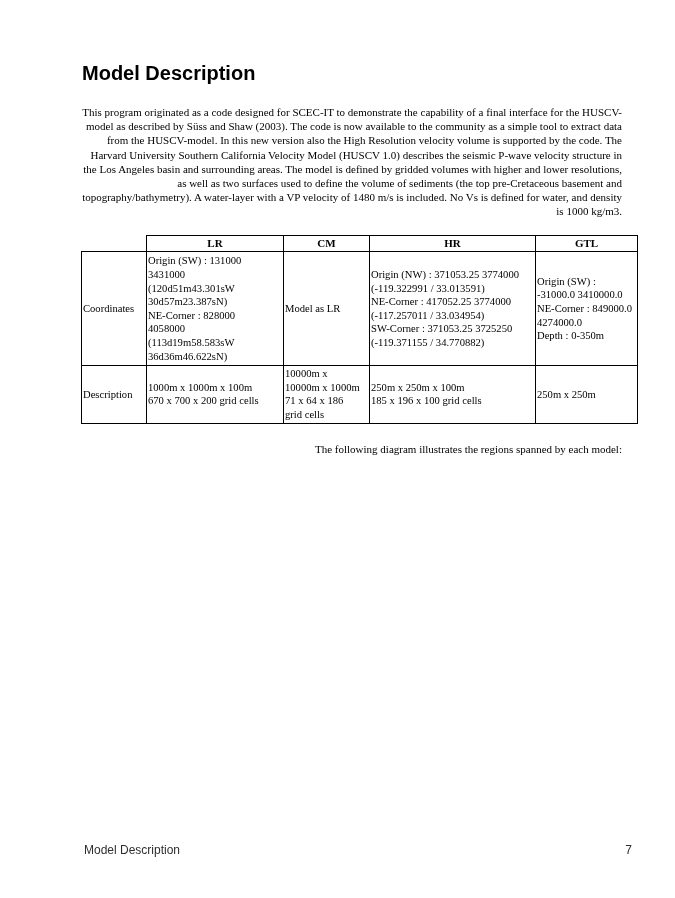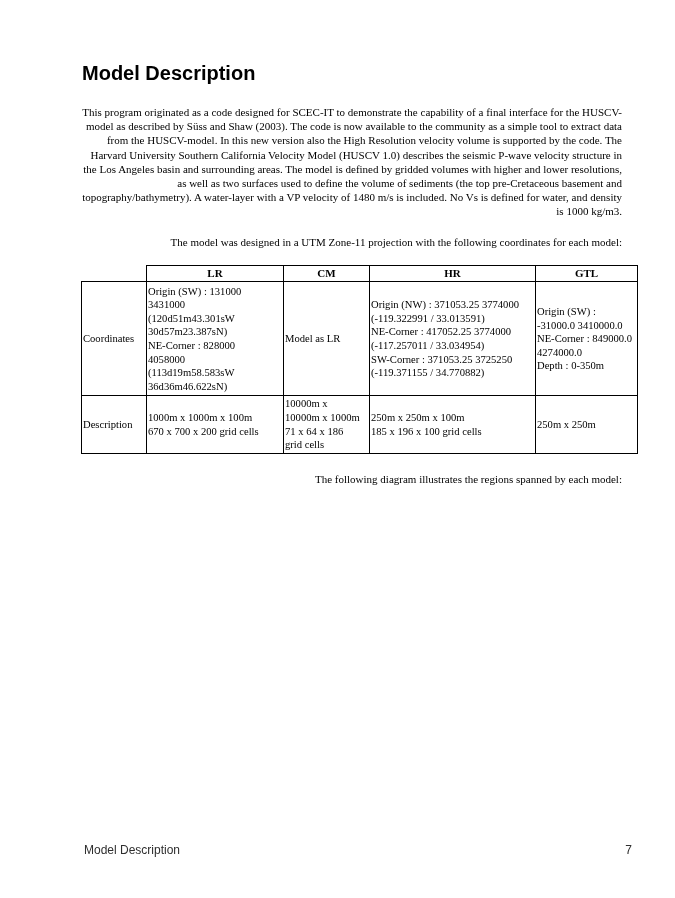--- a/index.html
+++ b/index.html
@@ -86,21 +86,20 @@
 </style>
 </head>
 <body>
 
 <div class="content">
 
   <h1 class="page-title">Model Description</h1>
 
   <p class="body-text para-intro">This program originated as a code designed for SCEC-IT to demonstrate the capability of a final interface for the HUSCV-model as described by Süss and Shaw (2003). The code is now available to the community as a simple tool to extract data from the HUSCV-model. In this new version also the High Resolution velocity volume is supported by the code. The Harvard University Southern California Velocity Model (HUSCV 1.0) describes the seismic P-wave velocity structure in the Los Angeles basin and surrounding areas. The model is defined by gridded volumes with higher and lower resolutions, as well as two surfaces used to define the volume of sediments (the top pre-Cretaceous basement and topography/bathymetry). A water-layer with a VP velocity of 1480 m/s is included. No Vs is defined for water, and density is 1000 kg/m3.</p>
 
-  <p class="body-text para-utm">The model was designed in a UTM Zone-11 projection with the following coordinates for each model:</p>
 
 
   <table class="coords">
     <colgroup>
       <col class="col-label">
       <col class="col-lr">
       <col class="col-cm">
       <col class="col-hr">
       <col class="col-gtl">
     </colgroup>

